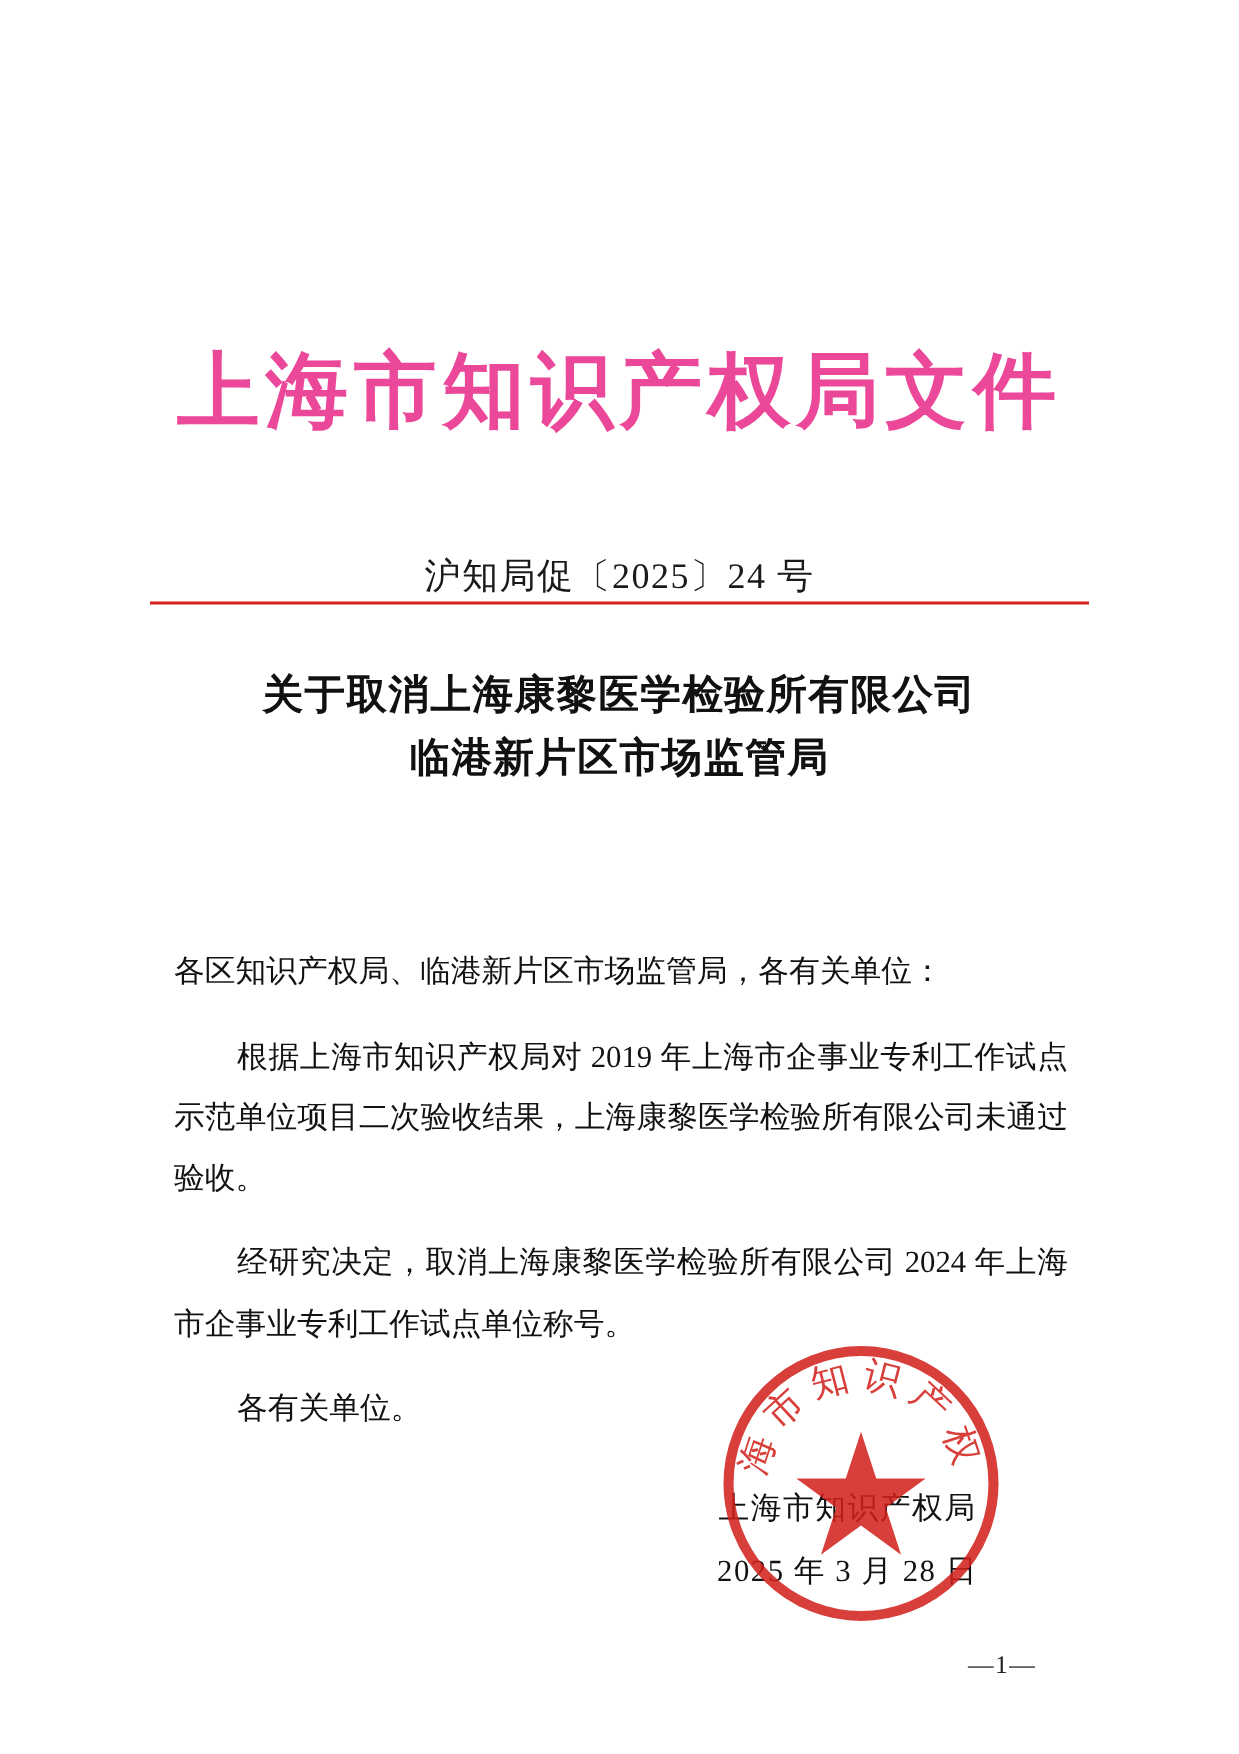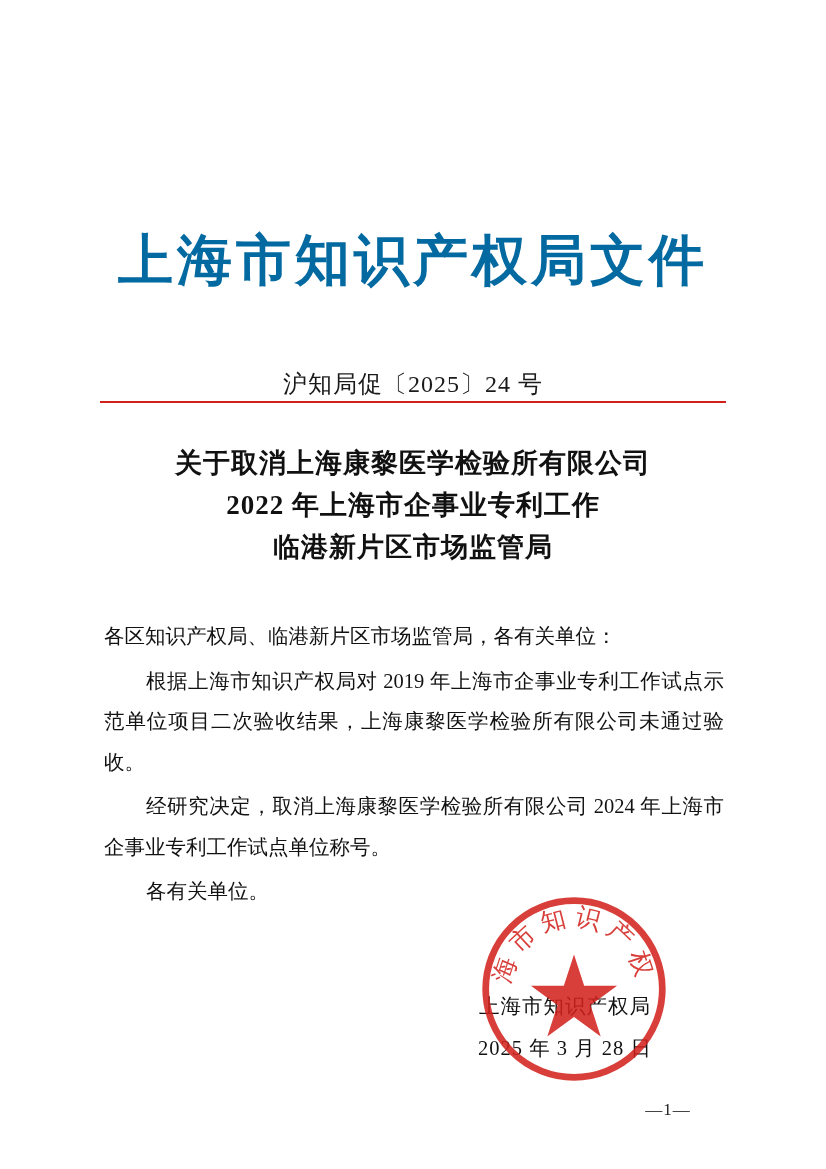--- a/index.html
+++ b/index.html
@@ -23,21 +23,21 @@
     height: 1169px;
   }
 
   
   .masthead {
     position: absolute;
     top: 228px;
     left: 0;
     width: 826px;
     text-align: center;
-    color: #0369a1;
+    color: #ec4899;
     font-family: "DejaVu Serif", "Liberation Serif", serif;
     font-weight: bold;
     font-size: 55px;
     letter-spacing: 4px;
     line-height: 1.15;
     white-space: nowrap;
   }
 
   
   .doc-number {
@@ -81,21 +81,21 @@
     position: absolute;
     top: 612px;
     left: 100px;
     width: 628px;
     font-size: 20.5px;
     line-height: 1.98;
     color: #121212;
     text-align: justify;
   }
   .body-block p {
-    margin: 4px;
+    margin: 16px;
     text-indent: 0;
   }
   .body-block p.indent {
     text-indent: 2.05em;
   }
 
   
   .signature {
     position: absolute;
     top: 985px;
@@ -143,21 +143,20 @@
 <div class="page">
 
   <div class="masthead">上海市知识产权局文件</div>
 
   <div class="doc-number">沪知局促〔2025〕24 号</div>
 
   <div class="red-rule"></div>
 
   <div class="doc-title">
     <span class="tline">关于取消上海康黎医学检验所有限公司</span>
-    <span class="tline">2022 年上海市企事业专利工作</span>
     <span class="tline">临港新片区市场监管局</span>
   </div>
 
   <div class="body-block">
     <p>各区知识产权局、临港新片区市场监管局，各有关单位：</p>
     <p class="indent">根据上海市知识产权局对 2019 年上海市企事业专利工作试点示范单位项目二次验收结果，上海康黎医学检验所有限公司未通过验收。</p>
     <p class="indent">经研究决定，取消上海康黎医学检验所有限公司 2024 年上海市企事业专利工作试点单位称号。</p>
     <p class="indent">各有关单位。</p>
   </div>
 

